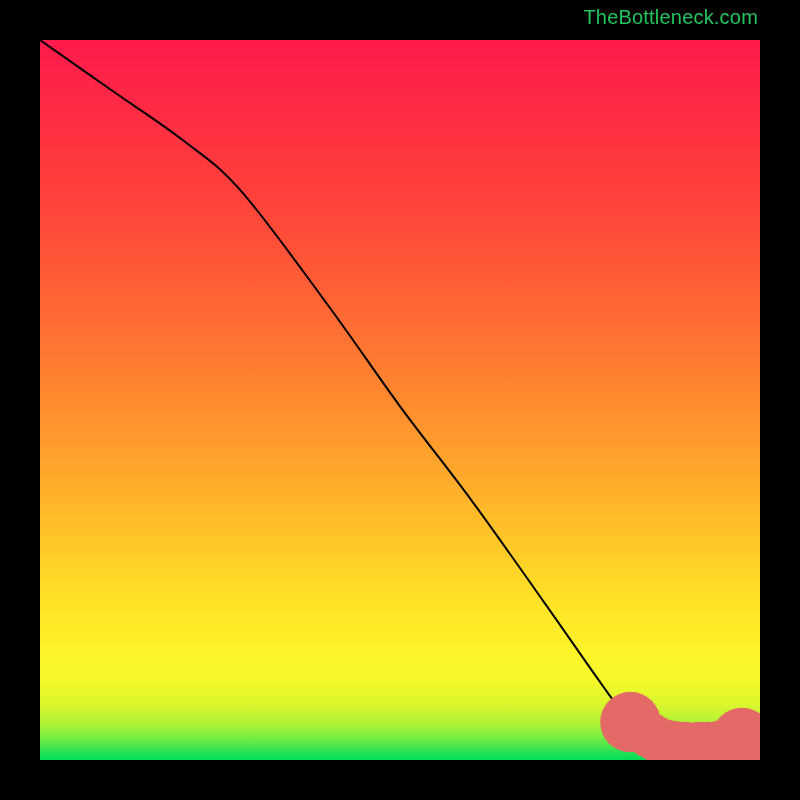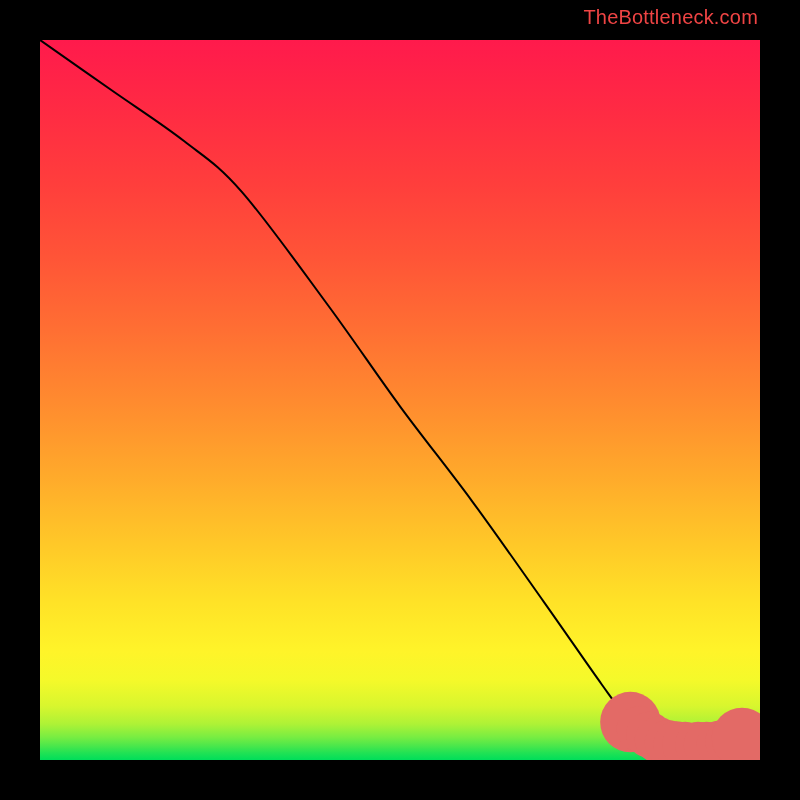--- a/index.html
+++ b/index.html
@@ -23,21 +23,21 @@
     width: 720px;
     height: 720px;
     overflow: hidden;
   }
   .attribution {
     position: absolute;
     top: 6px;
     right: 42px;
     font-family: Arial, Helvetica, sans-serif;
     font-size: 20px;
-    color: #ef4444;
+    color: #22c55e;
     letter-spacing: 0.2px;
   }
 </style>
 </head>
 <body>
 
 <div class="stage">
   <div class="attribution">TheBottleneck.com</div>
   <div class="plot">
     <svg id="chart-svg" width="720" height="720" viewBox="0 0 720 720" preserveAspectRatio="none">

